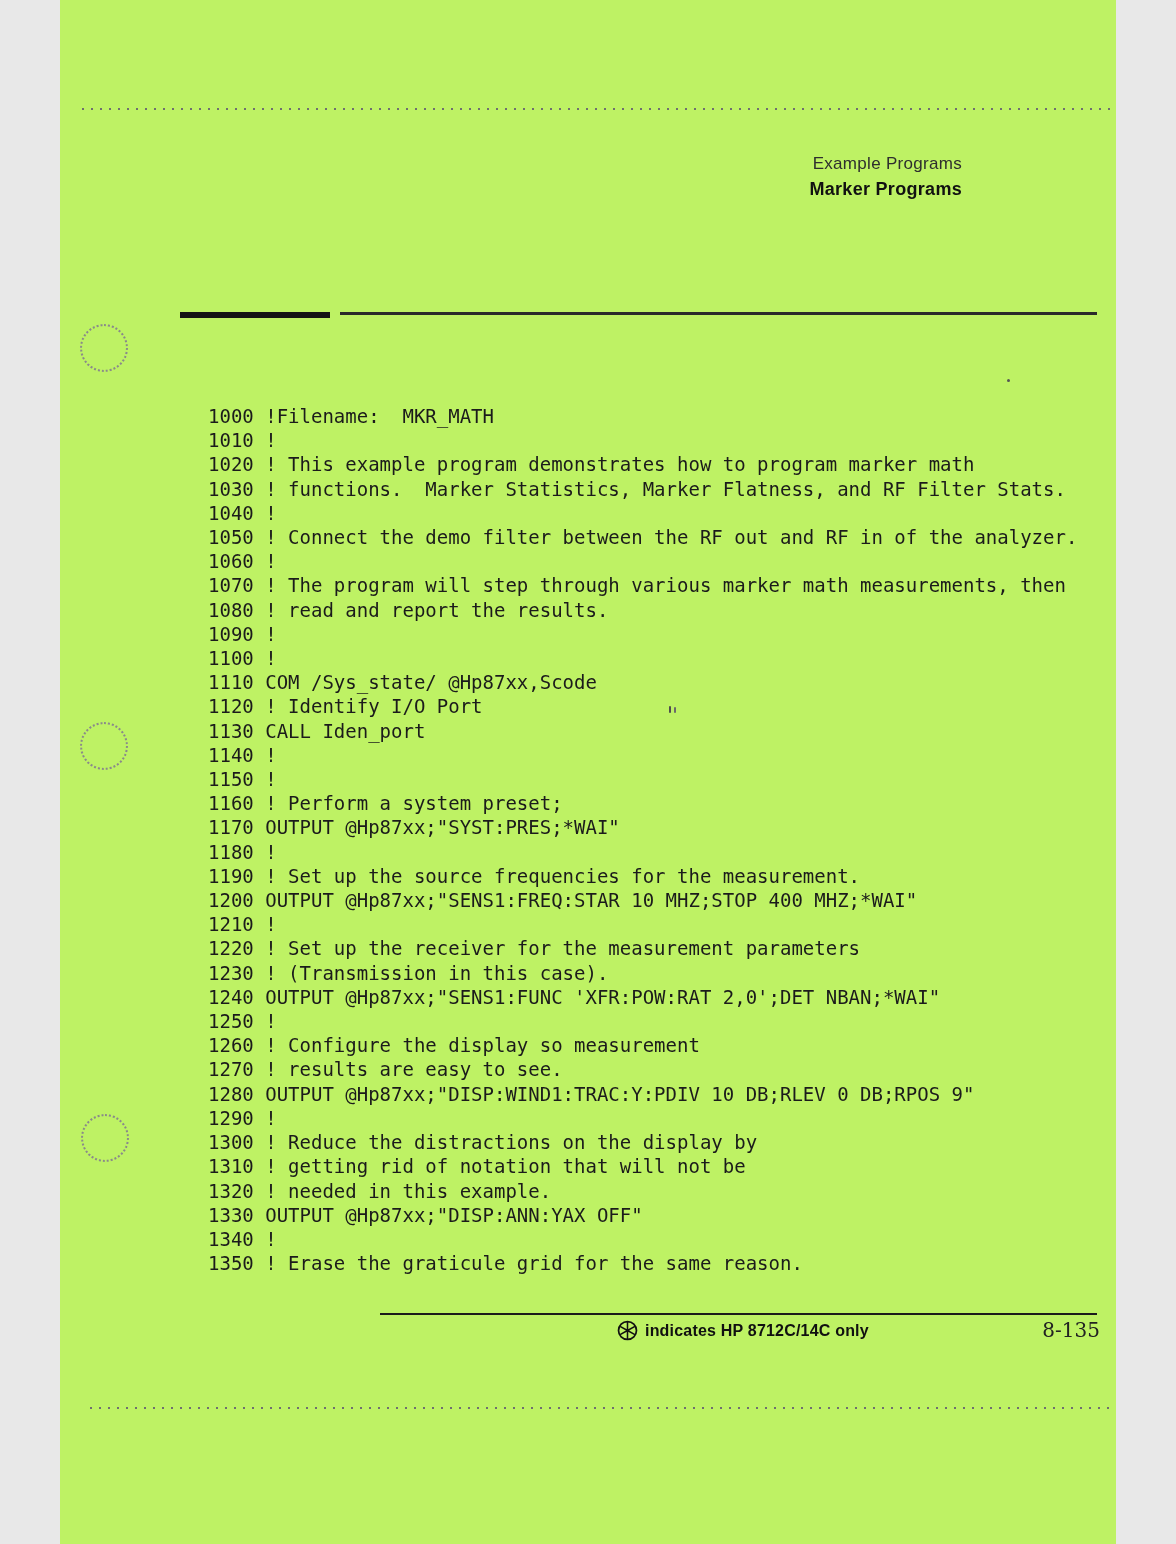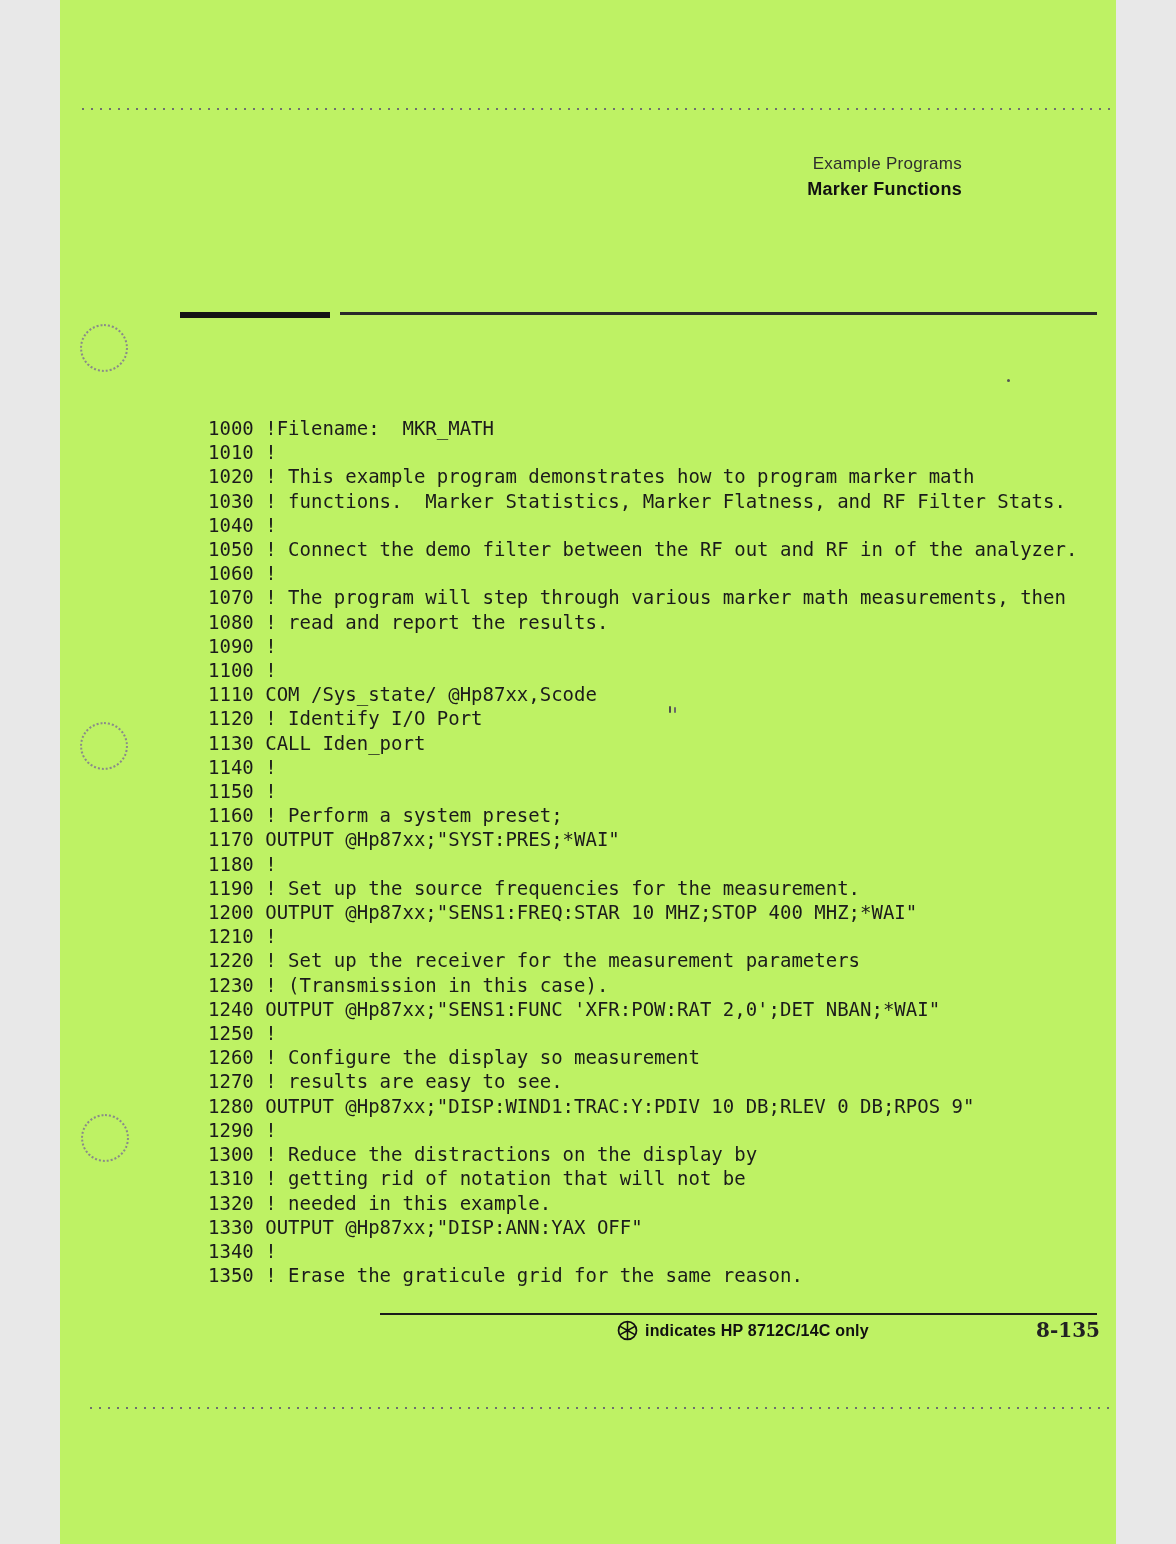--- a/index.html
+++ b/index.html
@@ -47,37 +47,37 @@
   .title-bar-thick { position:absolute; left:120px; top:312px; width:150px; height:6px; background:#141414; }
   .title-rule-thin { position:absolute; left:280px; top:312px; width:757px; height:3px; background:#2a2a2a; }
   .page-title {
     position:absolute; left:280px; top:326px;
     font-family:"DejaVu Serif", serif;
     font-size:30px; color:#1d1d1d; letter-spacing:.5px;
   }
 
   
   .code {
-    position:absolute; left:148px; top:416px;
+    position:absolute; left:148px; top:404px;
     font-family:"DejaVu Sans Mono", monospace;
     font-size:19px; line-height:24.2px;
     color:#1b1b1b; white-space:pre; margin:0;
   }
 
   
   .footer-rule { position:absolute; left:320px; top:1313px; width:717px; height:2px; background:#1b1b1b; }
   .footer-note {
     position:absolute; left:557px; top:1320px;
     display:flex; align-items:center; gap:7px;
     font-size:16px; font-weight:bold; color:#101010; letter-spacing:.2px;
   }
   .pinwheel { width:21px; height:21px; display:block; }
   .page-number {
     position:absolute; left:965px; top:1318px; width:75px; text-align:right;
-    font-family:"DejaVu Serif", serif; font-size:20px; color:#222;font-weight:bold;
+    font-family:"DejaVu Serif", serif; font-size:20px; color:#222;
   }
 
   
   .speck { position:absolute; background:#555; border-radius:50%; }
   .speck-dot   { left:947px; top:379px; width:3px; height:3px; }
   .speck-quote { left:609px; top:706px; width:2px; height:7px; background:#4e4e4e; border-radius:1px; }
   .speck-quote2{ left:614px; top:707px; width:2px; height:6px; background:#6a6a6a; border-radius:1px; }
 </style>
 </head>
 <body>
@@ -89,21 +89,21 @@
   <div class="dotline-v edge-right"></div>
   <div class="dotline-h stub-upper"></div>
   <div class="dotline-h stub-lower"></div>
 
   <div class="hole hole-1"></div>
   <div class="hole hole-2"></div>
   <div class="hole hole-3"></div>
 
   <div class="header-block">
     <div class="header-eyebrow">Example Programs</div>
-    <div class="header-section">Marker Functions</div>
+    <div class="header-section">Marker Programs</div>
   </div>
 
   <div class="title-bar-thick"></div>
   <div class="title-rule-thin"></div>
 
   <pre class="code">1000 !Filename:  MKR_MATH
 1010 !
 1020 ! This example program demonstrates how to program marker math
 1030 ! functions.  Marker Statistics, Marker Flatness, and RF Filter Stats.
 1040 !

